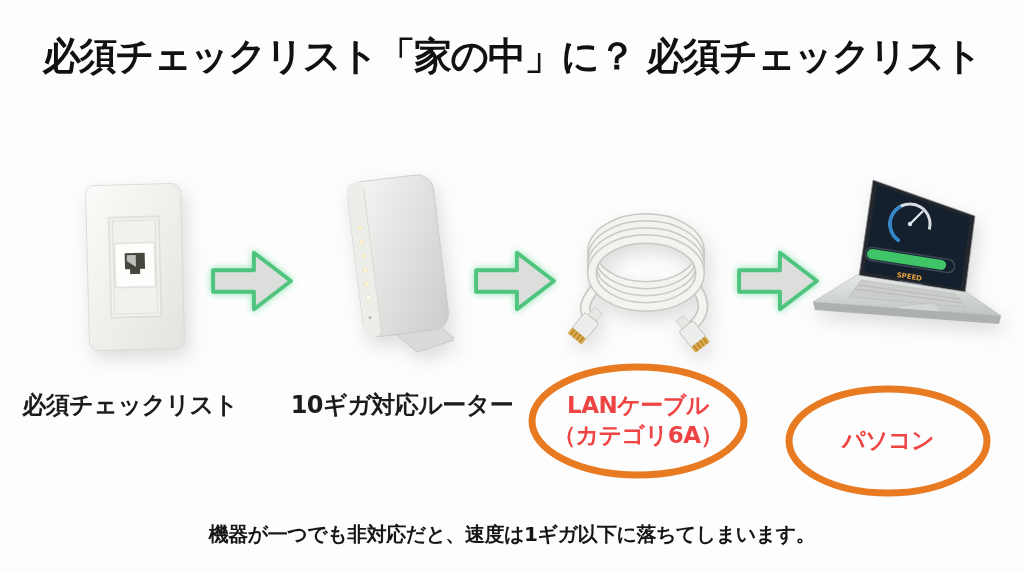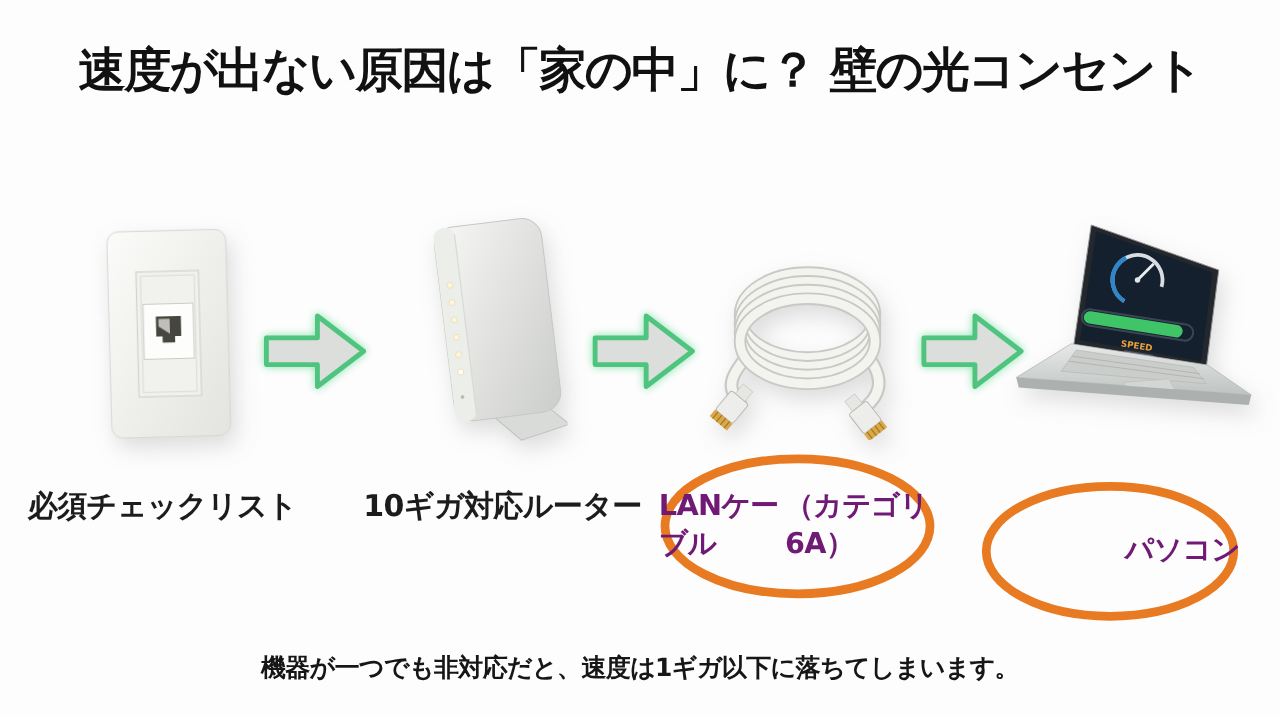--- a/index.html
+++ b/index.html
@@ -47,44 +47,44 @@
     position:absolute;top:389px;text-align:center;
     font-size:24px;font-weight:bold;color:#1c1c1c;letter-spacing:-0.5px;
   }
   .label-outlet{left:18px;width:224px;}
   .label-router{left:285px;width:234px;}
 
   .hl-group{position:absolute;}
   .hl-group svg{position:absolute;left:0;top:0;width:100%;height:100%;}
   .hl-group .hl-ellipse{fill:none;stroke:var(--c-highlight-ellipse);stroke-width:7;}
   .hl-label{
-    position:absolute;inset:0;display:flex;flex-direction:row;
-    align-items:center;justify-content:flex-end;
-    font-size:23px;font-weight:bold;color:#701a75;line-height:1.3;letter-spacing:-0.5px;
+    position:absolute;inset:0;display:flex;flex-direction:column;
+    align-items:center;justify-content:center;
+    font-size:23px;font-weight:bold;color:#ef4444;line-height:1.3;letter-spacing:-0.5px;
   }
   .hl-1{left:527px;top:362px;width:222px;height:118px;}
   .hl-2{left:784px;top:384px;width:208px;height:114px;}
 
   .footnote{
     position:absolute;left:0;top:521px;width:1024px;text-align:center;
     font-size:20px;font-weight:bold;color:#161616;letter-spacing:-0.5px;
   }
 
   .screen-bg{fill:var(--c-screen-bg);}
   .gauge-arc{stroke:#d7dde2;}
   .gauge-accent{stroke:var(--c-gauge-blue);}
   .progress-fill{fill:var(--c-progress-green);}
   .speed-text{fill:var(--c-speed-text);font-size:7px;font-weight:bold;}
 </style>
 </head>
 <body>
 
 <div class="stage">
 
-  <h1 class="title">速度が出ない原因は「家の中」に？ 壁の光コンセント</h1>
+  <h1 class="title">必須チェックリスト「家の中」に？ 必須チェックリスト</h1>
 
   <div class="icon icon-outlet shadowed">
     <svg viewBox="0 0 102 172" xmlns="http://www.w3.org/2000/svg">
       <defs>
         <linearGradient id="gPlate" x1="0" y1="0" x2="1" y2="1">
           <stop offset="0" stop-color="#fbfbf9"></stop>
             <stop offset="1" stop-color="#e3e3df"></stop>
         </linearGradient>
       </defs>
       <g>

